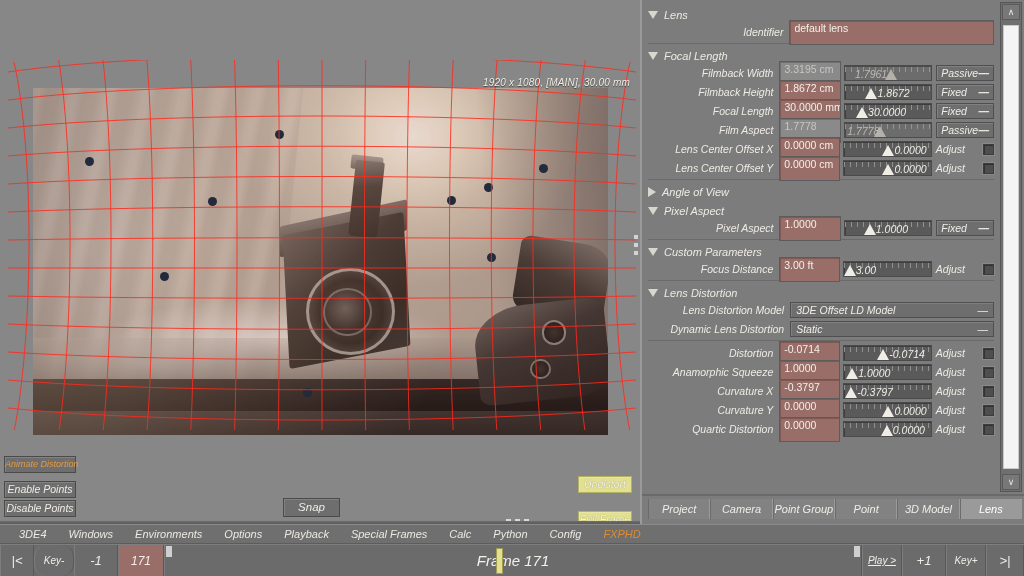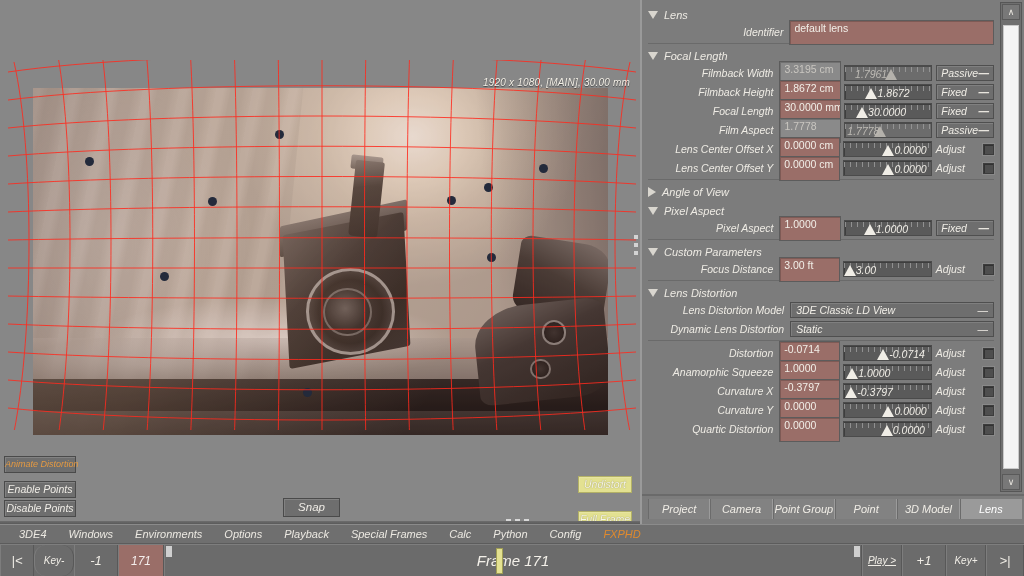--- a/index.html
+++ b/index.html
@@ -610,21 +610,21 @@
         <div class="sec-rule"></div>
 
         <div class="sec-head">
           <span class="tri down"></span>
           <span>Lens Distortion</span>
         </div>
 
         <div class="row">
           <div class="lbl">Lens Distortion Model</div>
           <div class="dropdown">
-            <span>3DE Classic LD View</span>
+            <span>3DE Offset LD Model</span>
             <span class="dash">—</span>
           </div>
         </div>
 
         <div class="row">
           <div class="lbl">Dynamic Lens Distortion</div>
           <div class="dropdown">
             <span>Static</span>
             <span class="dash">—</span>
           </div>

